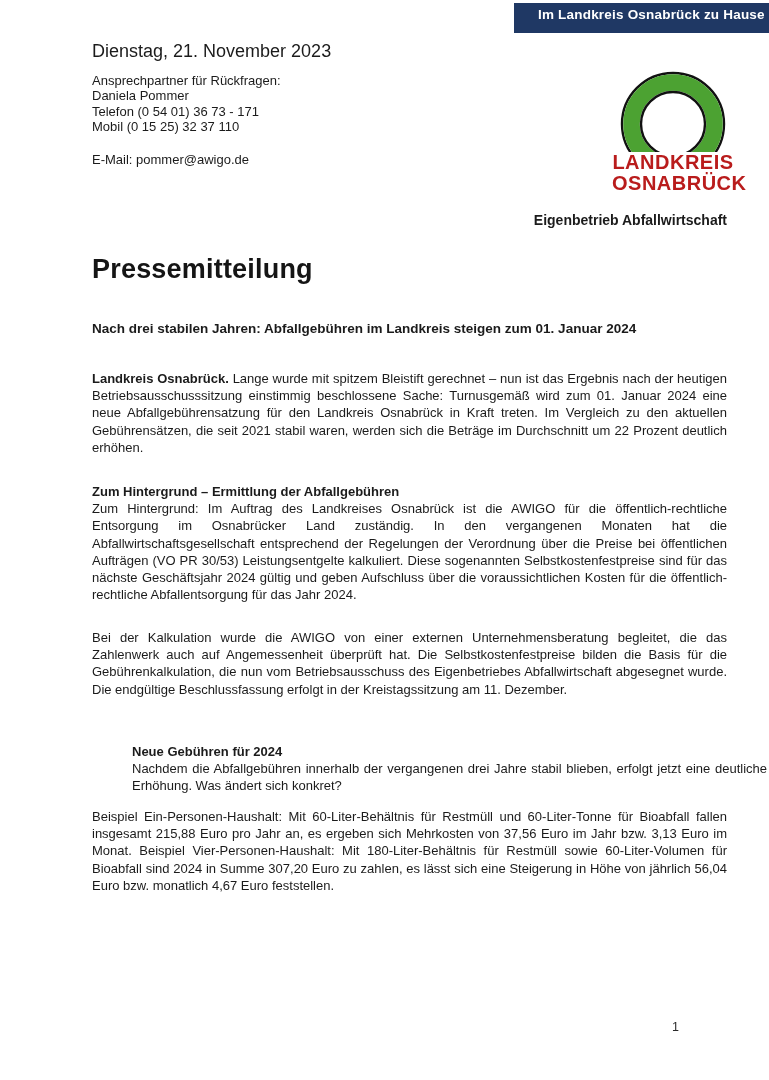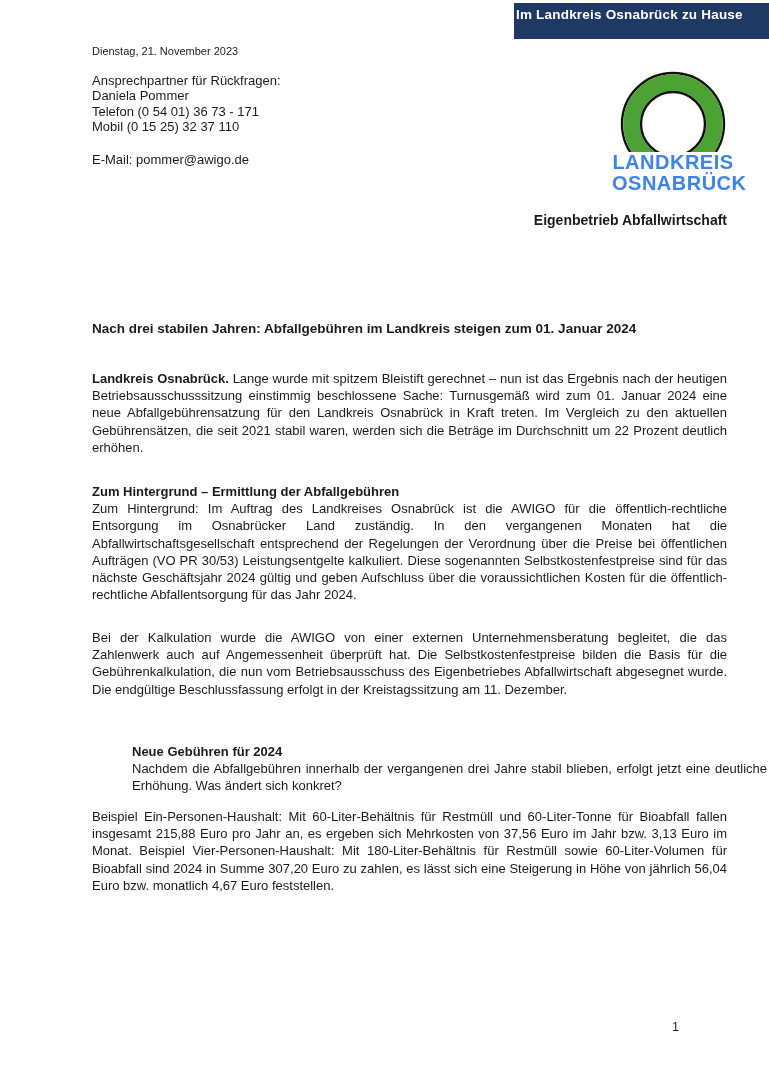--- a/index.html
+++ b/index.html
@@ -10,34 +10,34 @@
     height: 1080px;
     background: #ffffff;
     font-family: "Liberation Sans", "DejaVu Sans", sans-serif;
     color: #1b1b1b;
     overflow: hidden;
   }
   
   .banner {
     position: absolute;
     top: 3px; left: 514px; right: 0;
-    height: 36px;
+    height: 30px;
     background: #1f3864;
     color: #ffffff;
     font-size: 13.5px;
     font-weight: bold;
     line-height: 24px;
-    padding-left: 2px;
+    padding-left: 24px;
     letter-spacing: 0.2px;
   }
   
   .date-line {
     position: absolute;
     top: 44px; left: 92px;
-    font-size: 11px;
+    font-size: 18px;
     line-height: 15px;
   }
   .contact-block {
     position: absolute;
     top: 73px; left: 92px;
     font-size: 13px;
     line-height: 15.3px;
   }
   .contact-block .lbl { font-weight: normal; }
   .contact-block .email { margin-top: 18px; }
@@ -51,21 +51,21 @@
   .logo svg { display: block; margin: 0 auto; }
   .logo-text {
     position: relative;
     z-index: 2;
     margin-top: -26px;
     background: #ffffff;
     font-weight: bold;
     font-size: 20px;
     line-height: 21px;
     letter-spacing: 0.5px;
-    color: #3b82f6;
+    color: #b91c1c;
     white-space: nowrap;
   }
   
   .department {
     position: absolute;
     top: 212px; right: 42px;
     font-size: 14px;
     font-weight: bold;
   }
   
@@ -136,20 +136,21 @@
       </svg>
     </span>
     <div class="logo-text">
       <span>LANDKREIS</span><br>
       <span>OSNABRÜCK</span>
     </div>
   </div>
 
   <div class="department">Eigenbetrieb Abfallwirtschaft</div>
 
+  <h1 class="doc-title">Pressemitteilung</h1>
 
   <div class="subject">Nach drei stabilen Jahren: Abfallgebühren im Landkreis steigen zum 01. Januar 2024</div>
 
   <p class="block b-intro"><b>Landkreis Osnabrück.</b> <span>Lange wurde mit spitzem Bleistift gerechnet – nun ist das Ergebnis nach der heutigen Betriebsausschusssitzung einstimmig beschlossene Sache: Turnusgemäß wird zum 01. Januar 2024 eine neue Abfallgebührensatzung für den Landkreis Osnabrück in Kraft treten. Im Vergleich zu den aktuellen Gebührensätzen, die seit 2021 stabil waren, werden sich die Beträge im Durchschnitt um 22 Prozent deutlich erhöhen.</span></p>
 
   <div class="block b-sec1">
     <div class="heading">Zum Hintergrund – Ermittlung der Abfallgebühren</div>
     <div>Zum Hintergrund: Im Auftrag des Landkreises Osnabrück ist die AWIGO für die öffentlich-rechtliche Entsorgung im Osnabrücker Land zuständig. In den vergangenen Monaten hat die Abfallwirtschaftsgesellschaft entsprechend der Regelungen der Verordnung über die Preise bei öffentlichen Aufträgen (VO PR 30/53) Leistungsentgelte kalkuliert. Diese sogenannten Selbstkostenfestpreise sind für das nächste Geschäftsjahr 2024 gültig und geben Aufschluss über die voraussichtlichen Kosten für die öffentlich-rechtliche Abfallentsorgung für das Jahr 2024.</div>
   </div>
 

